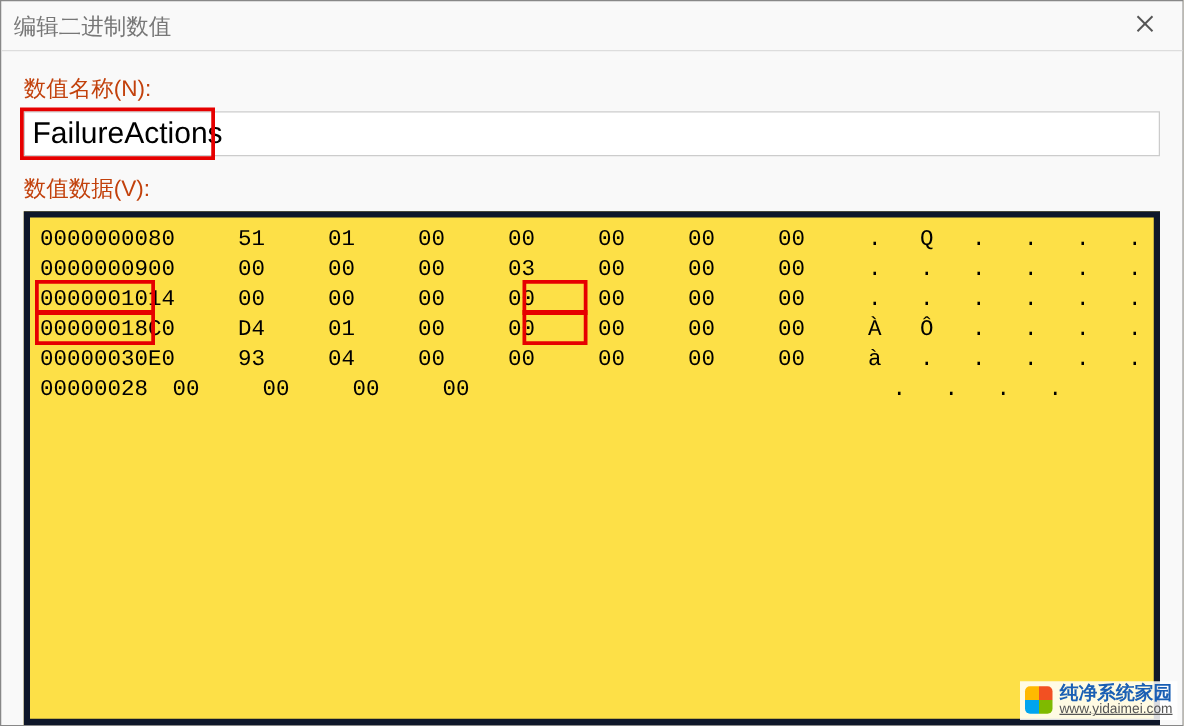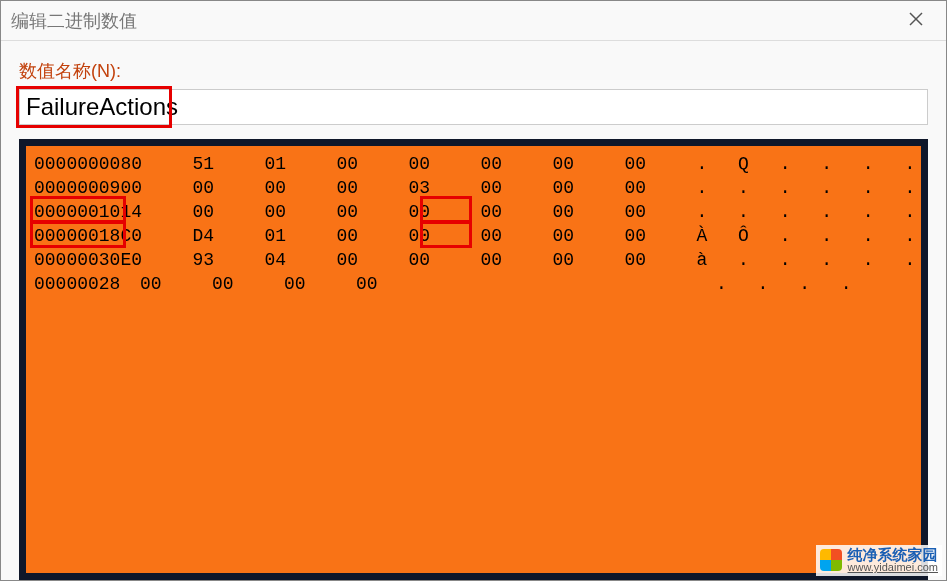--- a/index.html
+++ b/index.html
@@ -63,22 +63,22 @@
   .name-input-wrap { position: relative; margin-bottom: 14px; }
   .highlight-name {
     position: absolute;
     left: -3px; top: -3px;
     width: 156px; height: 42px;
     border: 3px solid #e60000;
     pointer-events: none;
   }
   .data-editor {
     flex: 1;
-    border: 7px solid #0f172a;
-    background: #f97316;
+    border: 5px solid #0f172a;
+    background: #fde047;
     padding: 6px 8px;
     font-family: Consolas, "Courier New", monospace;
     font-size: 18px;
     color: #000;
     position: relative;
     overflow: hidden;
     line-height: 24px;
   }
   .hex-row {
     display: flex;
@@ -130,21 +130,21 @@
     color: #333;
     background: rgba(255,255,255,0.85);
     padding: 2px 4px;
   }
   .wm-logo {
     width: 22px; height: 22px;
     display: inline-block;
     border-radius: 4px;
     background: conic-gradient(#f25022 0 25%, #7fba00 0 50%, #00a4ef 0 75%, #ffb900 0 100%);
   }
-  .wm-text { display: flex; flex-direction: column; line-height: 1.05; }
+  .wm-text { display: flex; flex-direction: column; line-height: 1.05; text-align: center; }
   .wm-line1 { font-weight: bold; font-size: 15px; color: #1a5fb4; }
   .wm-line2 { font-size: 11px; color: #555; text-decoration: underline; }
 </style>
 </head>
 <body>
 
 <div class="window">
 
   <div class="titlebar">
     <div class="title">编辑二进制数值</div>
@@ -159,20 +159,21 @@
   </div>
 
   <div class="content">
 
     <div class="label">数值名称(N):</div>
     <div class="name-input-wrap">
       <input class="name-input" type="text" value="FailureActions" style="">
       <div class="highlight-name"></div>
     </div>
 
+    <div class="label">数值数据(V):</div>
 
     <div class="data-editor">
 
       <div class="hex-row">
         <div class="offset">00000000</div>
         <div class="bytes">
           <div class="byte">80</div>
           <div class="byte">51</div>
           <div class="byte">01</div>
           <div class="byte">00</div>

